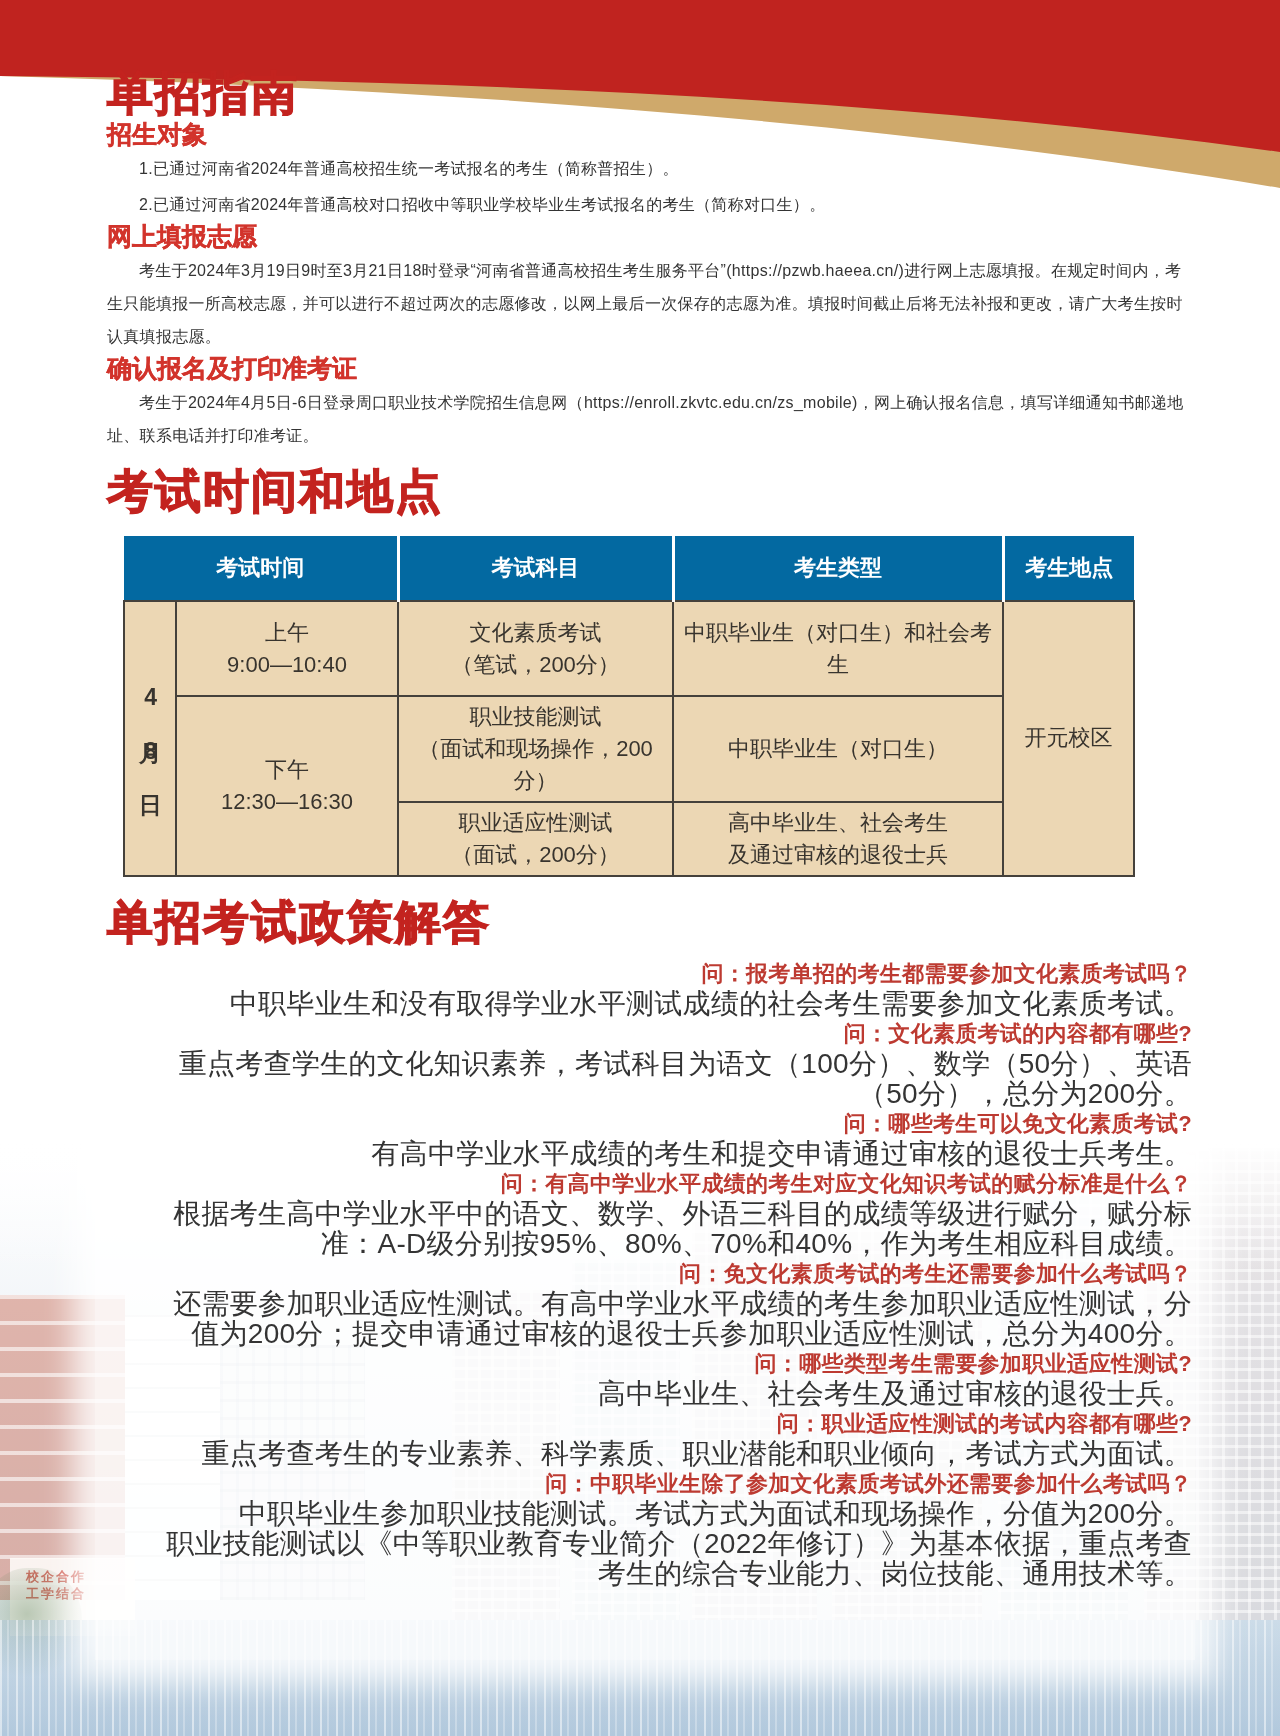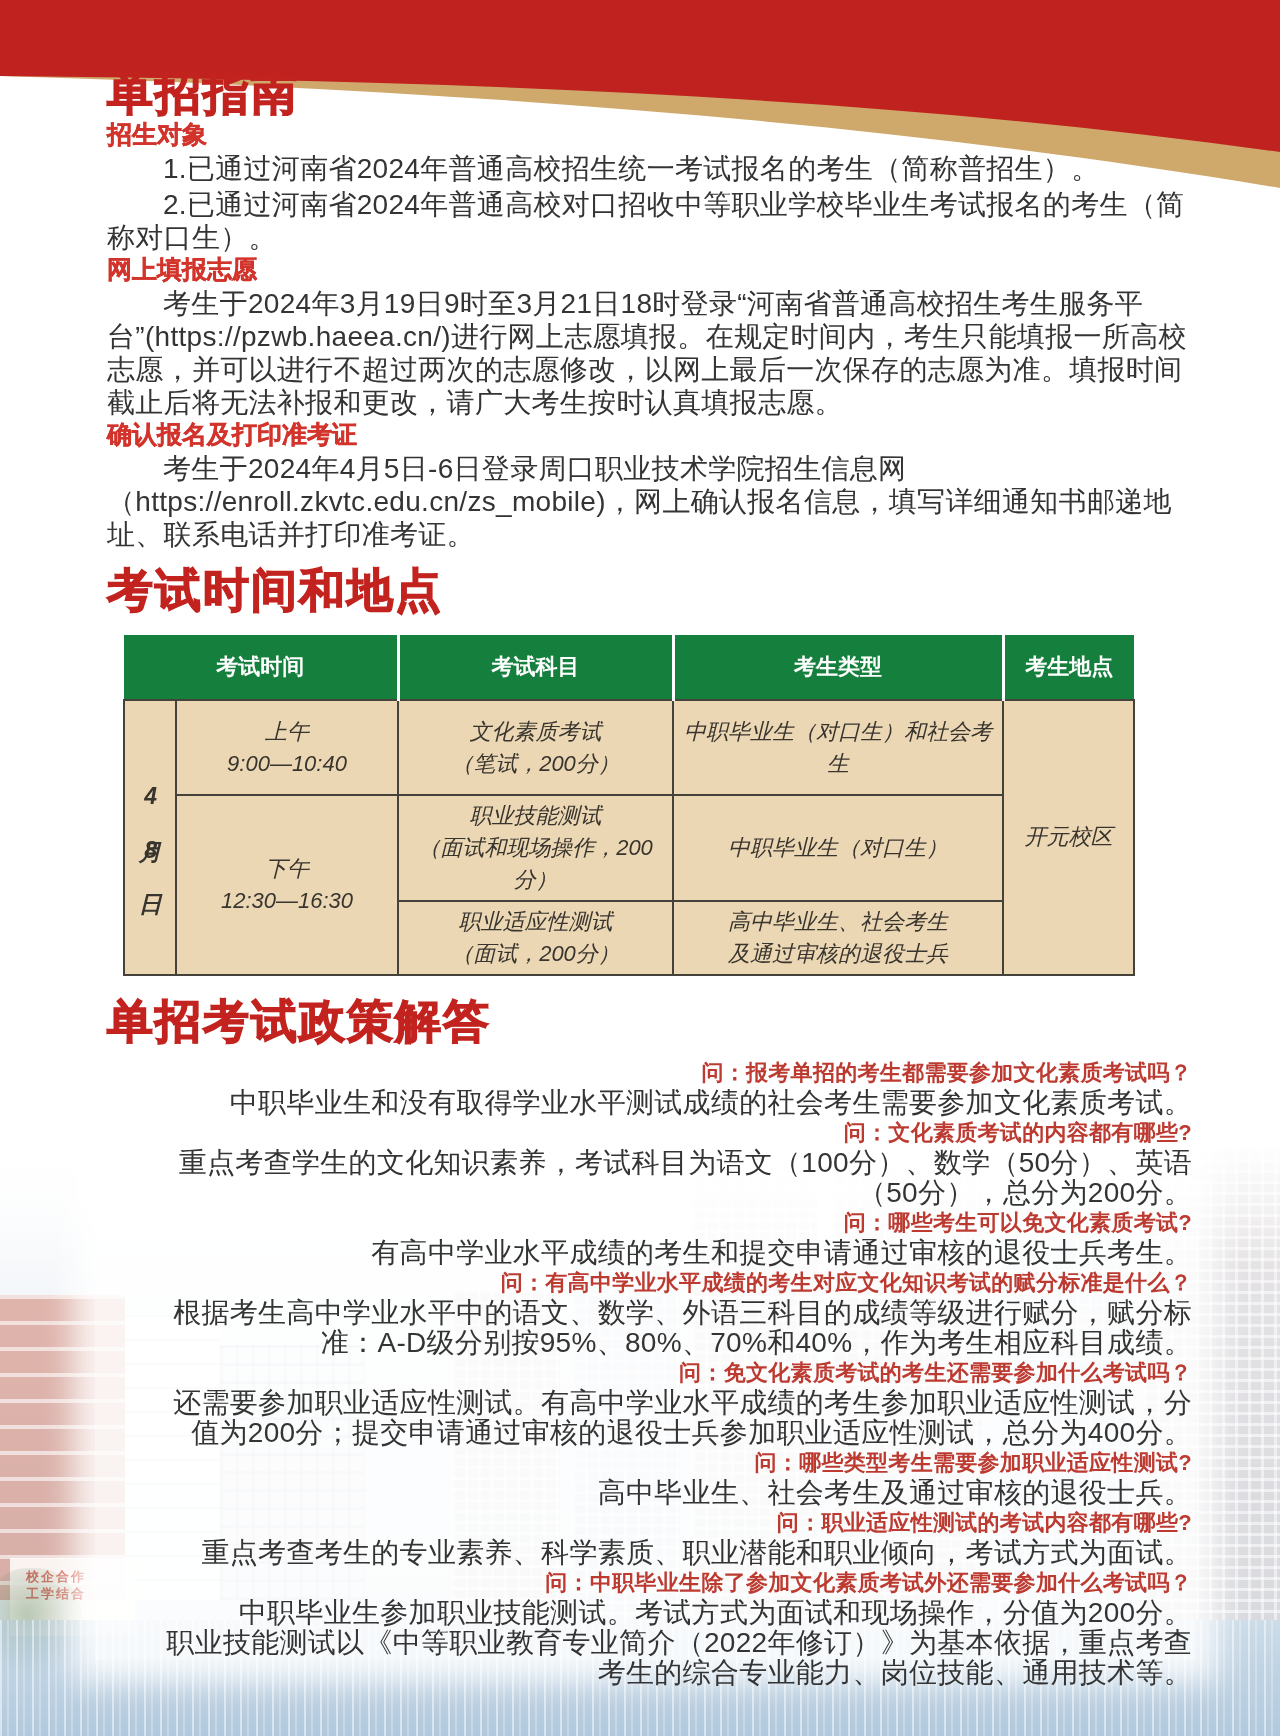--- a/index.html
+++ b/index.html
@@ -36,28 +36,28 @@
   .shield{position:absolute;left:95px;top:1155px;width:1100px;height:505px;z-index:2;
     background:rgba(255,255,255,.84);box-shadow:0 0 30px 22px rgba(255,255,255,.84);}
   
   .content{position:absolute;left:107px;top:0;width:1085px;z-index:4;}
   .big-title{font-size:46px;line-height:1.1;font-weight:bold;color:#c3231f;letter-spacing:2px;-webkit-text-stroke:1.3px currentColor;}
   #guide-title{margin-top:68px;}
   #exam-title{margin-top:14px;}
   #qa-title{margin-top:20px;}
   h2.sec{font-size:25px;line-height:1.2;font-weight:bold;color:#d2342c;margin:0;-webkit-text-stroke:.4px currentColor;}
   .m28{margin-top:28px;} .m16{margin-top:16px;} .m12{margin-top:12px;}
-  p.body{font-size:28px;line-height:33px;margin:3px 0 0 0;letter-spacing:.3px;}
+  p.body{font-size:16px;line-height:33px;margin:3px 0 0 0;letter-spacing:.3px;}
   p.indent{text-indent:2em;}
   
   table.exam{border-collapse:collapse;margin:20px 0 0 16px;width:1010px;table-layout:fixed;}
-  table.exam th{background:#15803d;color:#ffffff;font-size:22px;font-weight:bold;height:62px;border:none;border-right:3px solid #ffffff;}
+  table.exam th{background:#0369a1;color:#ffffff;font-size:22px;font-weight:bold;height:62px;border:none;border-right:3px solid #ffffff;}
   table.exam th:last-child{border-right:none;}
   table.exam td{background:#ecd7b4;border:2px solid #45413b;text-align:center;vertical-align:middle;
-    font-size:22px;color:#38342e;line-height:1.45;padding:4px 6px;font-style:italic;}
+    font-size:22px;color:#38342e;line-height:1.45;padding:4px 6px;}
   .vtext{writing-mode:vertical-rl;text-orientation:upright;margin:0 auto;letter-spacing:14px;font-weight:bold;font-size:23px;}
   .loc{font-size:23px;}
   
   .qa{margin-top:12px;text-align:right;}
   .qa-q{font-size:22px;line-height:30px;color:#bd3a31;font-weight:bold;text-indent:2em;letter-spacing:.3px;}
   .qa-a{font-size:28px;line-height:30px;color:#343434;text-indent:2em;letter-spacing:.3px;}
 </style>
 </head>
 <body>
 

